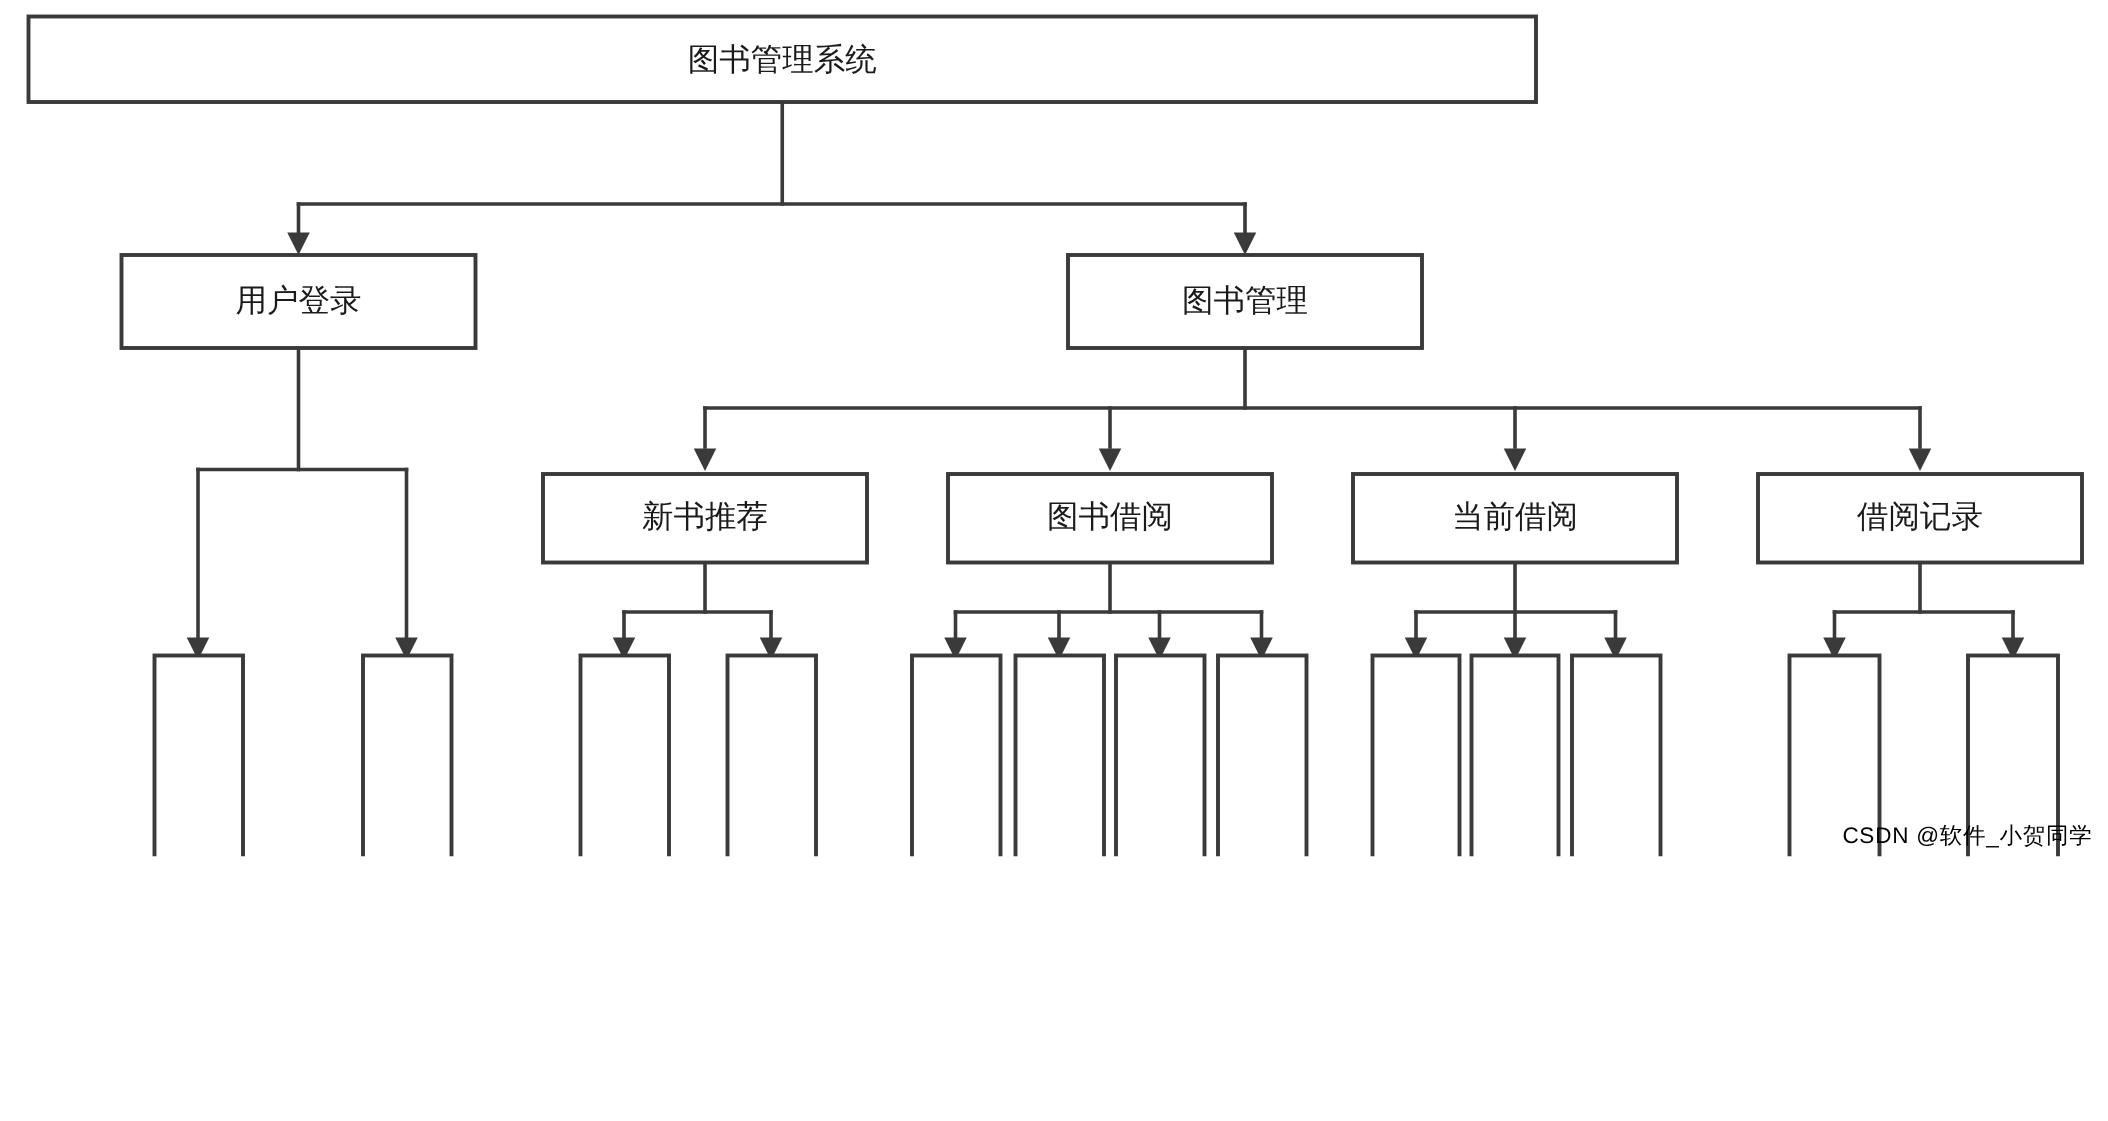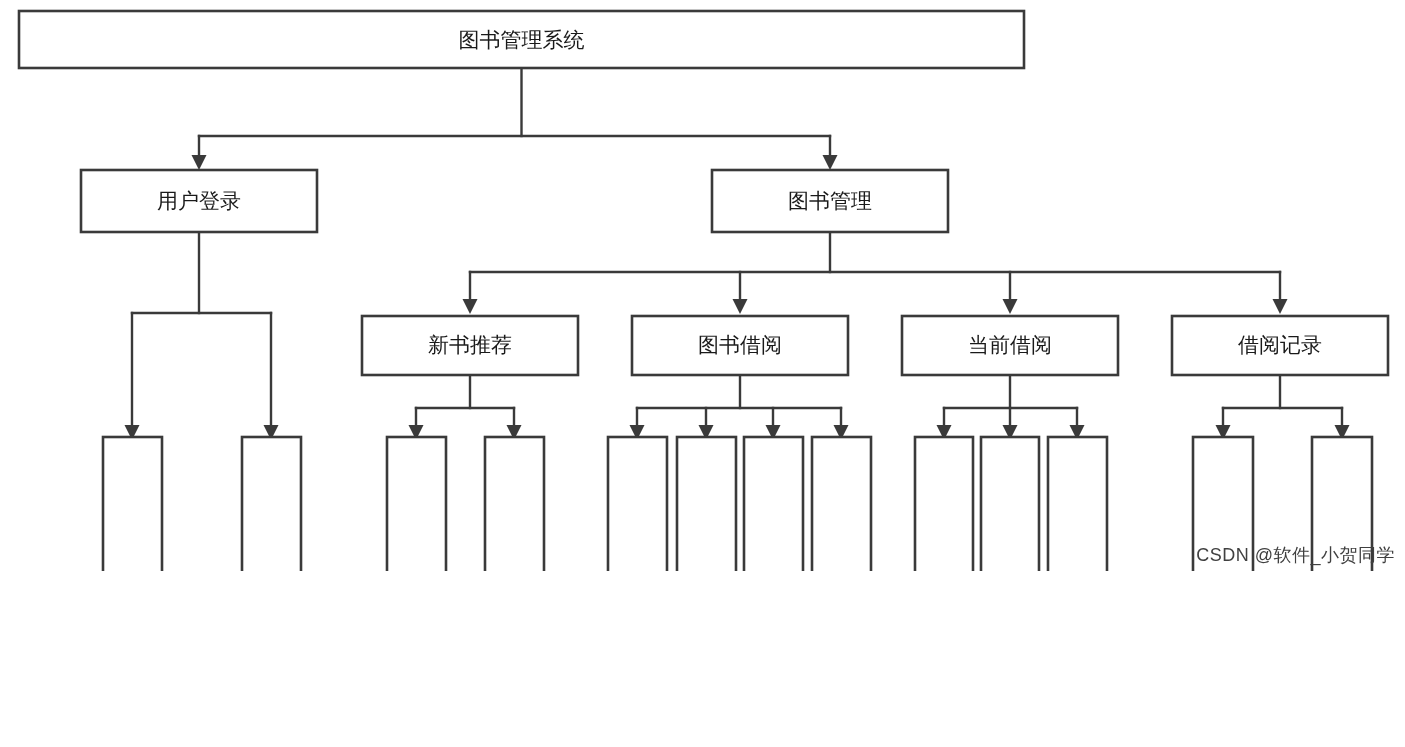--- a/index.html
+++ b/index.html
@@ -67,22 +67,22 @@
     pointer-events: none;
   }
   .node-label-v.centered {
     align-items: center;
   }
   .watermark {
     position: absolute;
     right: 10px;
     bottom: 4px;
     font-family: "Liberation Sans", "DejaVu Sans", sans-serif;
-    font-size: 18px;
-    color: #404040;
+    font-size: 15px;
+    color: #000000;
     white-space: nowrap;
     letter-spacing: 0.5px;
   }
 </style>
 </head>
 <body>
 
 <div id="diagram-root">
 
   <svg class="diagram-canvas" viewBox="0 0 1405 747" xmlns="http://www.w3.org/2000/svg">

